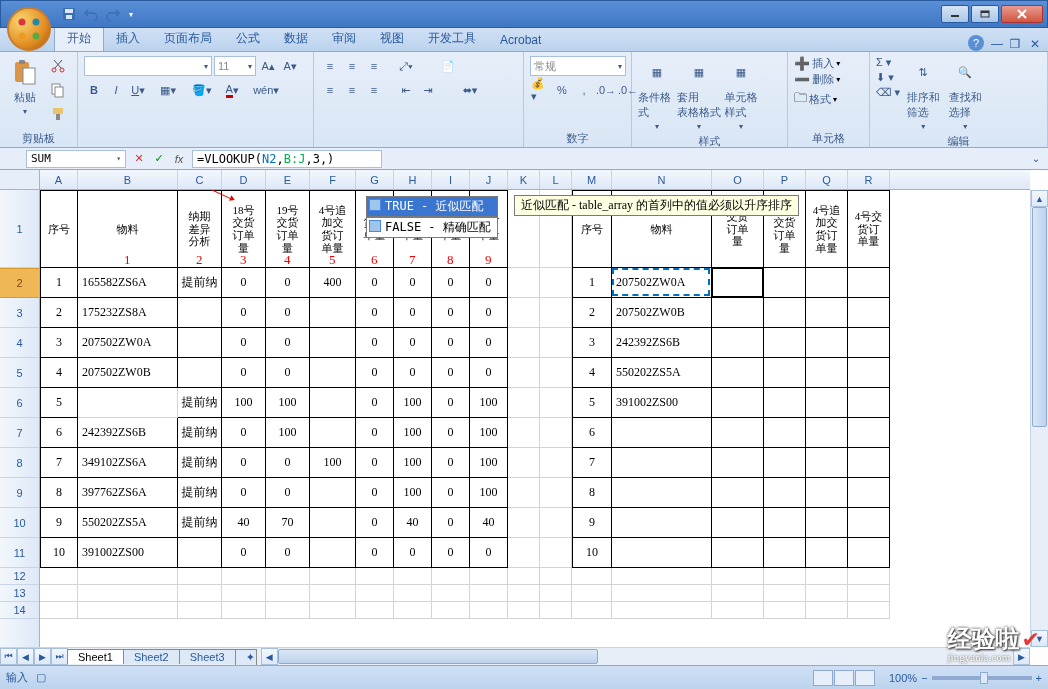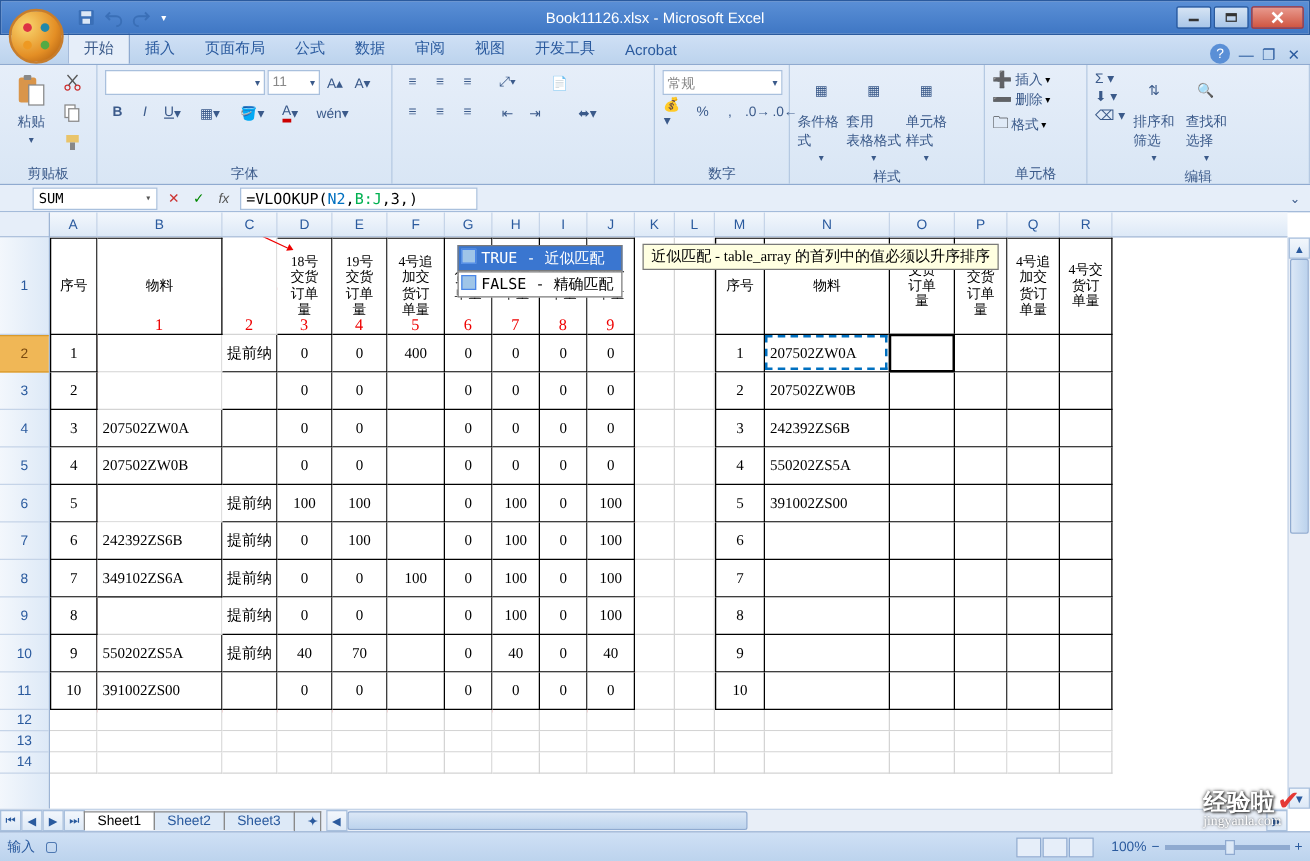--- a/index.html
+++ b/index.html
@@ -104,21 +104,21 @@
 .status { position:absolute; left:0; right:0; bottom:0; height:24px; background:linear-gradient(#cfe0f5,#bcd3ed); border-top:1px solid #8faad0; display:flex; align-items:center; padding:0 6px; font-size:11px; color:#2a5a9e; }
 .status .views{margin-left:auto;display:flex;gap:1px;}
 .status .vbtn{width:20px;height:16px;border:1px solid #8faad0;background:#e6eef9;}
 .status .zoom{margin-left:8px;display:flex;align-items:center;gap:4px;}
 .status .ztrack{width:100px;height:4px;background:#8faad0;position:relative;}
 .status .zthumb{position:absolute;left:48px;top:-4px;width:8px;height:12px;background:#dde9f7;border:1px solid #8faad0;}
 .status .pct{margin-left:6px;}
 
 
 .watermark { position:absolute; right:8px; bottom:26px; z-index:100; font-family:"Microsoft YaHei"; }
-.watermark .cn { font-size:19px; font-weight:bold; color:#fff; text-shadow:0 0 3px #333,1px 1px 2px #333; display:inline-block;}
+.watermark .cn { font-size:24px; font-weight:bold; color:#fff; text-shadow:0 0 3px #333,1px 1px 2px #333; display:inline-block;}
 .watermark .ck { color:#e53935; font-size:22px; margin-left:2px;}
 .watermark .url { font-size:11px; color:#fff; text-shadow:0 0 2px #333; margin-top:-4px;}
 
 .icon-svg{width:16px;height:16px;}
 </style>
 </head>
 <body>
 
 <div class="title-bar">
   <div class="orb">
@@ -142,21 +142,20 @@
           <path d="M5 4 L2 7 L5 10 M2 7 H10 A4 4 0 0 1 10 15" fill="none" stroke="#3a6fb7" stroke-width="1.5"></path>
         </svg>
       </div>
     <div class="qat-btn">
         <svg class="icon-svg" viewBox="0 0 16 16">
           <path d="M11 4 L14 7 L11 10 M14 7 H6 A4 4 0 0 0 6 15" fill="none" stroke="#3a6fb7" stroke-width="1.5"></path>
         </svg>
       </div>
     <div class="qat-btn" style="width:12px;font-size:8px;color:#fff;">▾</div>
   </div>
-  <div class="title-text">Book11126.xlsx - Microsoft Excel</div>
   <div class="win-controls">
     <div class="win-btn">
         <svg width="10" height="10" viewBox="0 0 10 10">
           <line x1="1" y1="7" x2="9" y2="7" stroke="#333" stroke-width="2"></line>
         </svg>
       </div>
     <div class="win-btn">
         <svg width="10" height="10" viewBox="0 0 10 10">
           <rect x="1" y="2" width="8" height="6" fill="none" stroke="#333"></rect>
           <rect x="1" y="2" width="8" height="2" fill="#333"></rect>
@@ -250,21 +249,20 @@
         <div class="sm-btn"><u>U</u>▾</div>
         <div style="width:6px"></div>
         <div class="sm-btn">▦▾</div>
         <div style="width:6px"></div>
         <div class="sm-btn" style="width:28px">🪣▾</div>
         <div class="sm-btn" style="width:28px"><span style="border-bottom:3px solid #c00">A</span>▾</div>
         <div style="width:6px"></div>
         <div class="sm-btn">wén▾</div>
       </div>
     </div>
-    <div class="group-label">字体</div>
   </div>
 
   <div class="group" style="width:210px">
     <div class="group-body" style="flex-direction:column;gap:4px">
       <div class="sm-row">
         <div class="sm-btn">≡</div>
         <div class="sm-btn">≡</div>
         <div class="sm-btn">≡</div>
         <div style="width:8px"></div>
         <div class="sm-btn">⤢▾</div>
@@ -693,20 +691,23 @@
       <div class="cell " style="left: 468px; top: 412px; width: 32px; height: 17px; position: absolute;"></div>
       <div class="cell " style="left: 500px; top: 412px; width: 32px; height: 17px; position: absolute;"></div>
       <div class="cell " style="left: 532px; top: 412px; width: 40px; height: 17px; position: absolute;"></div>
       <div class="cell " style="left: 572px; top: 412px; width: 100px; height: 17px; position: absolute;"></div>
       <div class="cell " style="left: 672px; top: 412px; width: 52px; height: 17px; position: absolute;"></div>
       <div class="cell " style="left: 724px; top: 412px; width: 42px; height: 17px; position: absolute;"></div>
       <div class="cell " style="left: 766px; top: 412px; width: 42px; height: 17px; position: absolute;"></div>
       <div class="cell " style="left: 808px; top: 412px; width: 42px; height: 17px; position: absolute;"></div>
       <div class="cell hdr tb tb-left tb-top" style="left: 0px; top: 0px; width: 38px; height: 78px; position: absolute; white-space: pre;">序号</div>
       <div class="cell hdr tb tb-top" style="left: 38px; top: 0px; width: 100px; height: 78px; position: absolute; white-space: pre;">物料</div>
+      <div class="cell hdr tb tb-top" style="left: 138px; top: 0px; width: 44px; height: 78px; position: absolute; white-space: pre;">纳期
+差异
+分析</div>
       <div class="cell hdr tb tb-top" style="left: 182px; top: 0px; width: 44px; height: 78px; position: absolute; white-space: pre;">18号
 交货
 订单
 量</div>
       <div class="cell hdr tb tb-top" style="left: 226px; top: 0px; width: 44px; height: 78px; position: absolute; white-space: pre;">19号
 交货
 订单
 量</div>
       <div class="cell hdr tb tb-top" style="left: 270px; top: 0px; width: 46px; height: 78px; position: absolute; white-space: pre;">4号追
 加交
@@ -739,29 +740,31 @@
       <div class="rednum" style="left: 84px; top: 62px;">1</div>
       <div class="rednum" style="left: 156px; top: 62px;">2</div>
       <div class="rednum" style="left: 200px; top: 62px;">3</div>
       <div class="rednum" style="left: 244px; top: 62px;">4</div>
       <div class="rednum" style="left: 289px; top: 62px;">5</div>
       <div class="rednum" style="left: 331px; top: 62px;">6</div>
       <div class="rednum" style="left: 369px; top: 62px;">7</div>
       <div class="rednum" style="left: 407px; top: 62px;">8</div>
       <div class="rednum" style="left: 445px; top: 62px;">9</div>
       <div class="cell tb tb-left" style="left: 0px; top: 78px; width: 38px; height: 30px; position: absolute;">1</div>
+      <div class="cell tb left" style="left: 38px; top: 78px; width: 100px; height: 30px; position: absolute; justify-content: flex-start;">165582ZS6A</div>
       <div class="cell tb" style="left: 138px; top: 78px; width: 44px; height: 30px; position: absolute;">提前纳</div>
       <div class="cell tb" style="left: 182px; top: 78px; width: 44px; height: 30px; position: absolute;">0</div>
       <div class="cell tb" style="left: 226px; top: 78px; width: 44px; height: 30px; position: absolute;">0</div>
       <div class="cell tb" style="left: 270px; top: 78px; width: 46px; height: 30px; position: absolute;">400</div>
       <div class="cell tb" style="left: 316px; top: 78px; width: 38px; height: 30px; position: absolute;">0</div>
       <div class="cell tb" style="left: 354px; top: 78px; width: 38px; height: 30px; position: absolute;">0</div>
       <div class="cell tb" style="left: 392px; top: 78px; width: 38px; height: 30px; position: absolute;">0</div>
       <div class="cell tb" style="left: 430px; top: 78px; width: 38px; height: 30px; position: absolute;">0</div>
       <div class="cell tb tb-left" style="left: 0px; top: 108px; width: 38px; height: 30px; position: absolute;">2</div>
+      <div class="cell tb left" style="left: 38px; top: 108px; width: 100px; height: 30px; position: absolute; justify-content: flex-start;">175232ZS8A</div>
       <div class="cell tb" style="left: 138px; top: 108px; width: 44px; height: 30px; position: absolute;"></div>
       <div class="cell tb" style="left: 182px; top: 108px; width: 44px; height: 30px; position: absolute;">0</div>
       <div class="cell tb" style="left: 226px; top: 108px; width: 44px; height: 30px; position: absolute;">0</div>
       <div class="cell tb" style="left: 270px; top: 108px; width: 46px; height: 30px; position: absolute;"></div>
       <div class="cell tb" style="left: 316px; top: 108px; width: 38px; height: 30px; position: absolute;">0</div>
       <div class="cell tb" style="left: 354px; top: 108px; width: 38px; height: 30px; position: absolute;">0</div>
       <div class="cell tb" style="left: 392px; top: 108px; width: 38px; height: 30px; position: absolute;">0</div>
       <div class="cell tb" style="left: 430px; top: 108px; width: 38px; height: 30px; position: absolute;">0</div>
       <div class="cell tb tb-left" style="left: 0px; top: 138px; width: 38px; height: 30px; position: absolute;">3</div>
       <div class="cell tb left" style="left: 38px; top: 138px; width: 100px; height: 30px; position: absolute; justify-content: flex-start;">207502ZW0A</div>
@@ -806,20 +809,21 @@
       <div class="cell tb left" style="left: 38px; top: 258px; width: 100px; height: 30px; position: absolute; justify-content: flex-start;">349102ZS6A</div>
       <div class="cell tb" style="left: 138px; top: 258px; width: 44px; height: 30px; position: absolute;">提前纳</div>
       <div class="cell tb" style="left: 182px; top: 258px; width: 44px; height: 30px; position: absolute;">0</div>
       <div class="cell tb" style="left: 226px; top: 258px; width: 44px; height: 30px; position: absolute;">0</div>
       <div class="cell tb" style="left: 270px; top: 258px; width: 46px; height: 30px; position: absolute;">100</div>
       <div class="cell tb" style="left: 316px; top: 258px; width: 38px; height: 30px; position: absolute;">0</div>
       <div class="cell tb" style="left: 354px; top: 258px; width: 38px; height: 30px; position: absolute;">100</div>
       <div class="cell tb" style="left: 392px; top: 258px; width: 38px; height: 30px; position: absolute;">0</div>
       <div class="cell tb" style="left: 430px; top: 258px; width: 38px; height: 30px; position: absolute;">100</div>
       <div class="cell tb tb-left" style="left: 0px; top: 288px; width: 38px; height: 30px; position: absolute;">8</div>
+      <div class="cell tb left" style="left: 38px; top: 288px; width: 100px; height: 30px; position: absolute; justify-content: flex-start;">397762ZS6A</div>
       <div class="cell tb" style="left: 138px; top: 288px; width: 44px; height: 30px; position: absolute;">提前纳</div>
       <div class="cell tb" style="left: 182px; top: 288px; width: 44px; height: 30px; position: absolute;">0</div>
       <div class="cell tb" style="left: 226px; top: 288px; width: 44px; height: 30px; position: absolute;">0</div>
       <div class="cell tb" style="left: 270px; top: 288px; width: 46px; height: 30px; position: absolute;"></div>
       <div class="cell tb" style="left: 316px; top: 288px; width: 38px; height: 30px; position: absolute;">0</div>
       <div class="cell tb" style="left: 354px; top: 288px; width: 38px; height: 30px; position: absolute;">100</div>
       <div class="cell tb" style="left: 392px; top: 288px; width: 38px; height: 30px; position: absolute;">0</div>
       <div class="cell tb" style="left: 430px; top: 288px; width: 38px; height: 30px; position: absolute;">100</div>
       <div class="cell tb tb-left" style="left: 0px; top: 318px; width: 38px; height: 30px; position: absolute;">9</div>
       <div class="cell tb left" style="left: 38px; top: 318px; width: 100px; height: 30px; position: absolute; justify-content: flex-start;">550202ZS5A</div>

